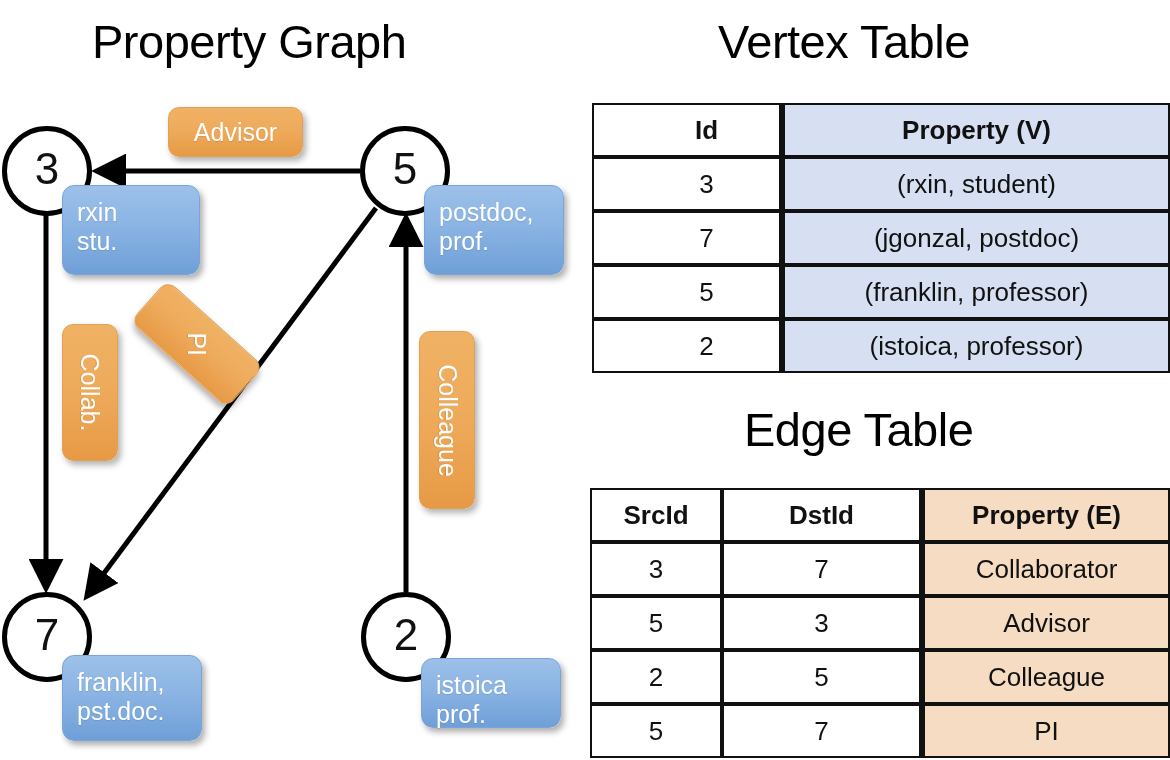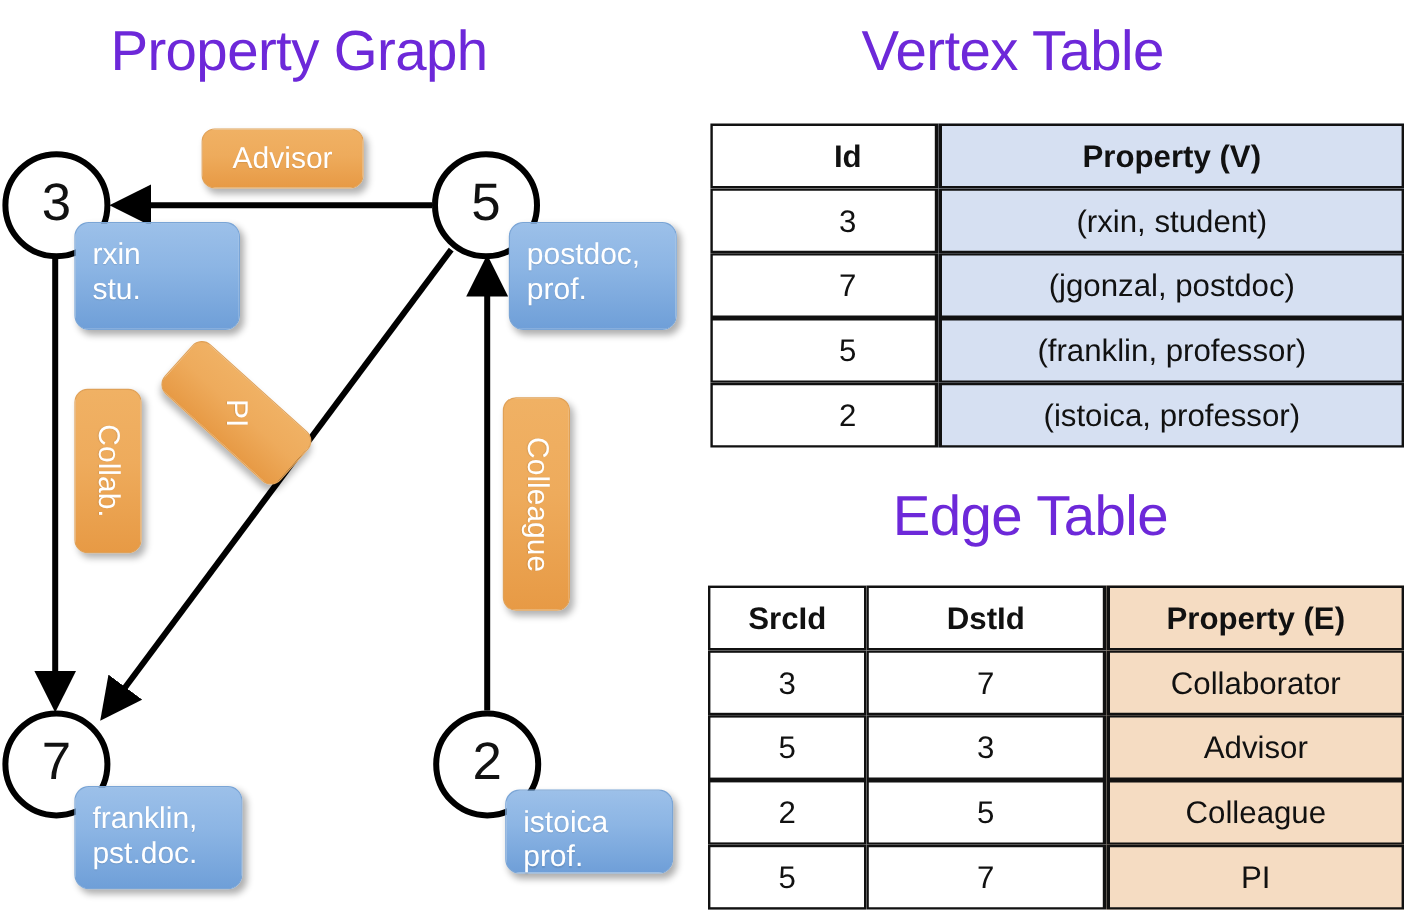--- a/index.html
+++ b/index.html
@@ -3,21 +3,21 @@
 <meta charset="utf-8">
 <style>
   html,body{margin:0;padding:0;background:#ffffff;}
   body{width:1170px;height:760px;position:relative;overflow:hidden;
        font-family:"Liberation Sans","DejaVu Sans",sans-serif;color:#000;}
 
   .stage{position:absolute;left:0;top:0;width:1170px;height:760px;}
 
   
   .title{position:absolute;font-weight:300;font-size:47px;line-height:1;
-         letter-spacing:-0.5px;white-space:nowrap;color:#6d28d9;}
+         letter-spacing:-0.5px;white-space:nowrap;color:#000000;}
   #title-property-graph{left:92px;top:18px;}
   #title-vertex-table{left:718px;top:18px;}
   #title-edge-table{left:744px;top:406px;text-align:right;}
 
   
   #graph-svg{position:absolute;left:0;top:0;width:585px;height:760px;}
 
   
   .node{position:absolute;border:5px solid #000;border-radius:50%;
         background:#fff;display:flex;align-items:center;justify-content:center;

